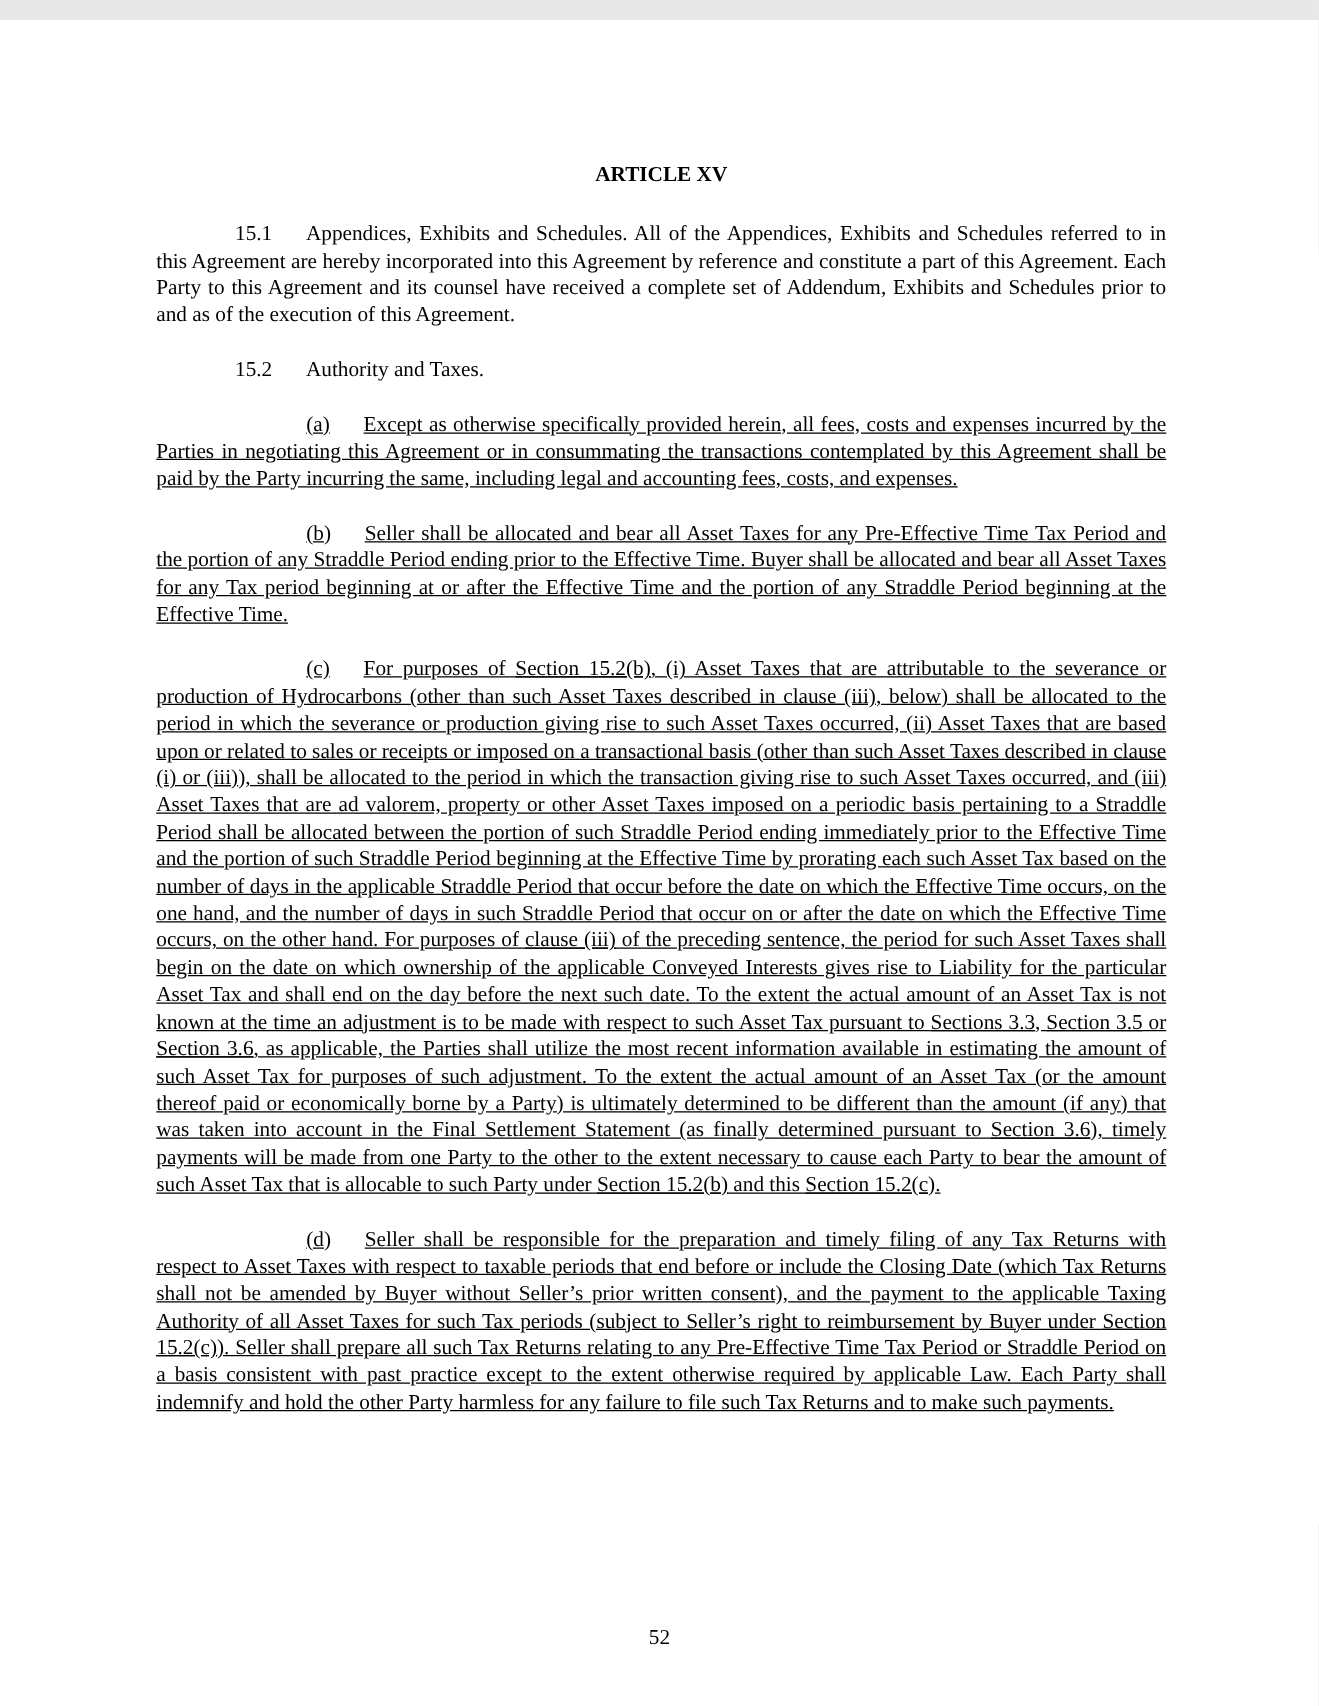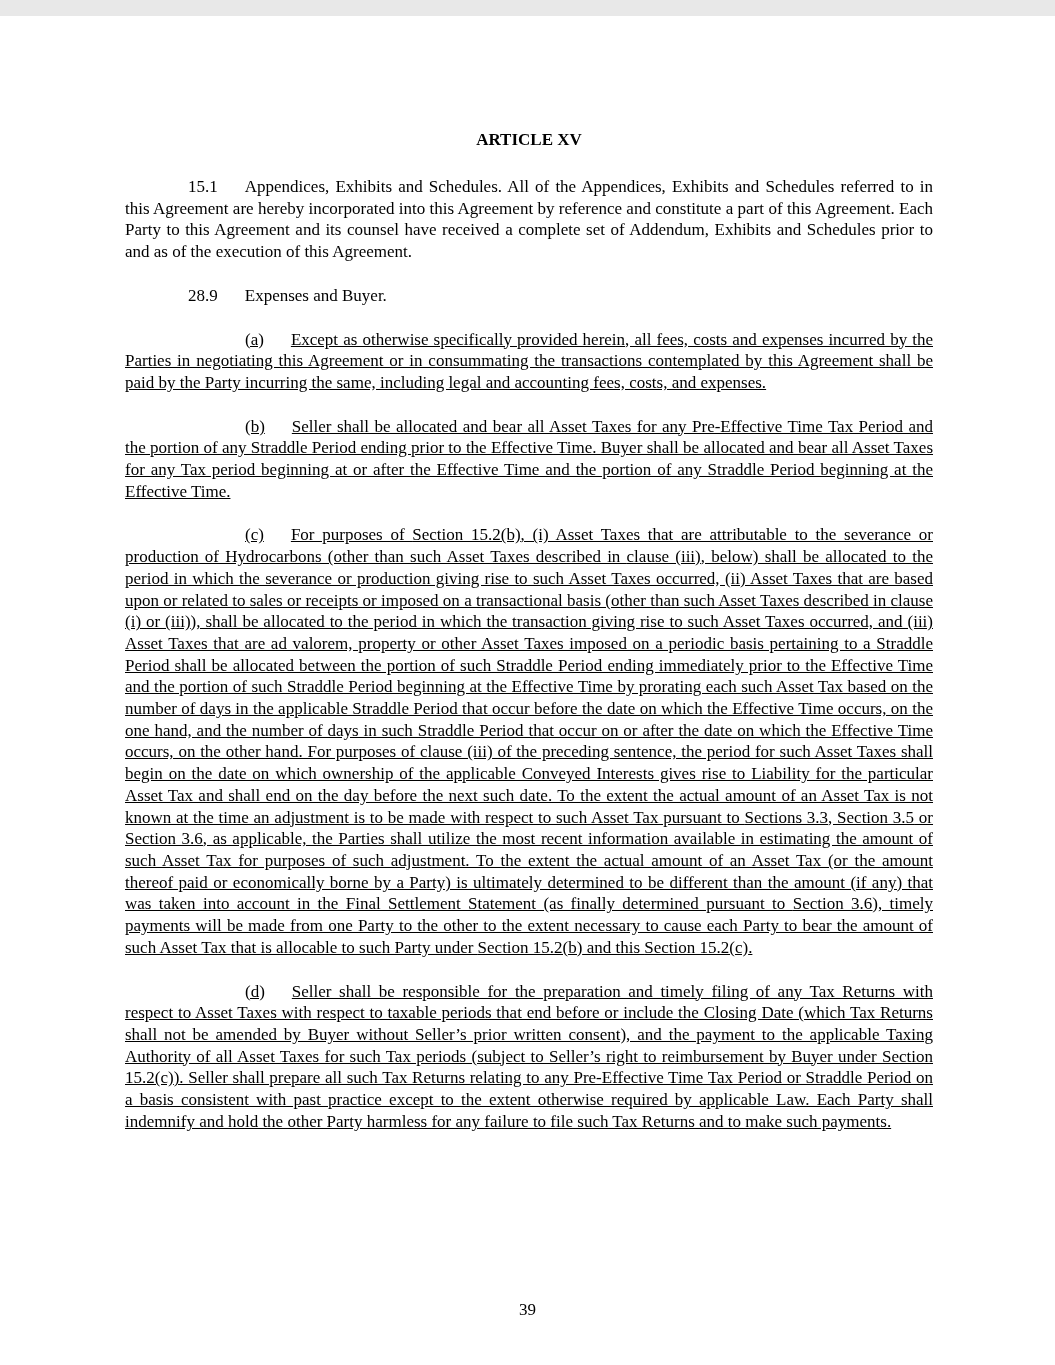--- a/index.html
+++ b/index.html
@@ -52,21 +52,21 @@
 </head>
 <body>
 
 <div class="page">
   <div class="doc-body">
     <div class="doc-title">
       <div>ARTICLE XV</div>
     </div>
     <div>
         <p class="para level1"><span class="run">15.1</span><span class="tab"></span><span class="run bold">Appendices, Exhibits and Schedules</span><span class="run">.  All of the Appendices, Exhibits and Schedules referred to in this Agreement are hereby incorporated into this Agreement by reference and constitute a part of this Agreement.  Each Party to this Agreement and its counsel have received a complete set of Addendum, Exhibits and Schedules prior to and as of the execution of this Agreement.</span></p>
-        <p class="para level1"><span class="run">28.9</span><span class="tab"></span><span class="run bold">Expenses and Buyer</span><span class="run">.</span></p>
+        <p class="para level1"><span class="run">15.2</span><span class="tab"></span><span class="run bold">Authority and Taxes</span><span class="run">.</span></p>
         <p class="para level2"><span class="run">(a)</span><span class="tab"></span><span class="run">Except as otherwise specifically provided herein, all fees, costs and expenses incurred by the Parties in negotiating this Agreement or in consummating the transactions contemplated by this Agreement shall be paid by the Party incurring the same, including legal and accounting fees, costs, and expenses.</span></p>
         <p class="para level2"><span class="run">(b)</span><span class="tab"></span><span class="run">Seller shall be allocated and bear all Asset Taxes for any Pre-Effective Time Tax Period and the portion of any Straddle Period ending prior to the Effective Time. Buyer shall be allocated and bear all Asset Taxes for any Tax period beginning at or after the Effective Time and the portion of any Straddle Period beginning at the Effective Time.</span></p>
         <p class="para level2"><span class="run">(c)</span><span class="tab"></span><span class="run">For purposes of </span><span class="run underline">Section 15.2(b)</span><span class="run">, (i) Asset Taxes that are attributable to the severance or production of Hydrocarbons (other than such Asset Taxes described in </span><span class="run underline">clause (iii)</span><span class="run">, below) shall be allocated to the period in which the severance or production giving rise to such Asset Taxes occurred, (ii) Asset Taxes that are based upon or related to sales or receipts or imposed on a transactional basis (other than such Asset Taxes described in </span><span class="run underline">clause (i)</span><span class="run"> or </span><span class="run underline">(iii)</span><span class="run">), shall be allocated to the period in which the transaction giving rise to such Asset Taxes occurred, and (iii) Asset Taxes that are ad valorem, property or other Asset Taxes imposed on a periodic basis pertaining to a Straddle Period shall be allocated between the portion of such Straddle Period ending immediately prior to the Effective Time and the portion of such Straddle Period beginning at the Effective Time by prorating each such Asset Tax based on the number of days in the applicable Straddle Period that occur before the date on which the Effective Time occurs, on the one hand, and the number of days in such Straddle Period that occur on or after the date on which the Effective Time occurs, on the other hand.  For purposes of </span><span class="run underline">clause (iii)</span><span class="run"> of the preceding sentence, the period for such Asset Taxes shall begin on the date on which ownership of the applicable Conveyed Interests gives rise to Liability for the particular Asset Tax and shall end on the day before the next such date.  To the extent the actual amount of an Asset Tax is not known at the time an adjustment is to be made with respect to such Asset Tax pursuant to </span><span class="run underline">Sections 3.3</span><span class="run">, </span><span class="run underline">Section 3.5</span><span class="run"> or </span><span class="run underline">Section 3.6</span><span class="run">, as applicable, the Parties shall utilize the most recent information available in estimating the amount of such Asset Tax for purposes of such adjustment.  To the extent the actual amount of an Asset Tax (or the amount thereof paid or economically borne by a Party) is ultimately determined to be different than the amount (if any) that was taken into account in the Final Settlement Statement (as finally determined pursuant to </span><span class="run underline">Section 3.6</span><span class="run">), timely payments will be made from one Party to the other to the extent necessary to cause each Party to bear the amount of such Asset Tax that is allocable to such Party under </span><span class="run underline">Section 15.2(b)</span><span class="run"> and this </span><span class="run underline">Section 15.2(c)</span><span class="run">.</span></p>
         <p class="para level2"><span class="run">(d)</span><span class="tab"></span><span class="run">Seller shall be responsible for the preparation and timely filing of any Tax Returns with respect to Asset Taxes with respect to taxable periods that end before or include the Closing Date (which Tax Returns shall not be amended by Buyer without Seller’s prior written consent), and the payment to the applicable Taxing Authority of all Asset Taxes for such Tax periods (subject to Seller’s right to reimbursement by Buyer under </span><span class="run underline">Section 15.2(c)</span><span class="run">). Seller shall prepare all such Tax Returns relating to any Pre-Effective Time Tax Period or Straddle Period on a basis consistent with past practice except to the extent otherwise required by applicable Law. Each Party shall indemnify and hold the other Party harmless for any failure to file such Tax Returns and to make such payments.</span></p>
       </div>
   </div>
-  <div class="page-number">39</div>
+  <div class="page-number">52</div>
 </div>
 
 </body></html>

